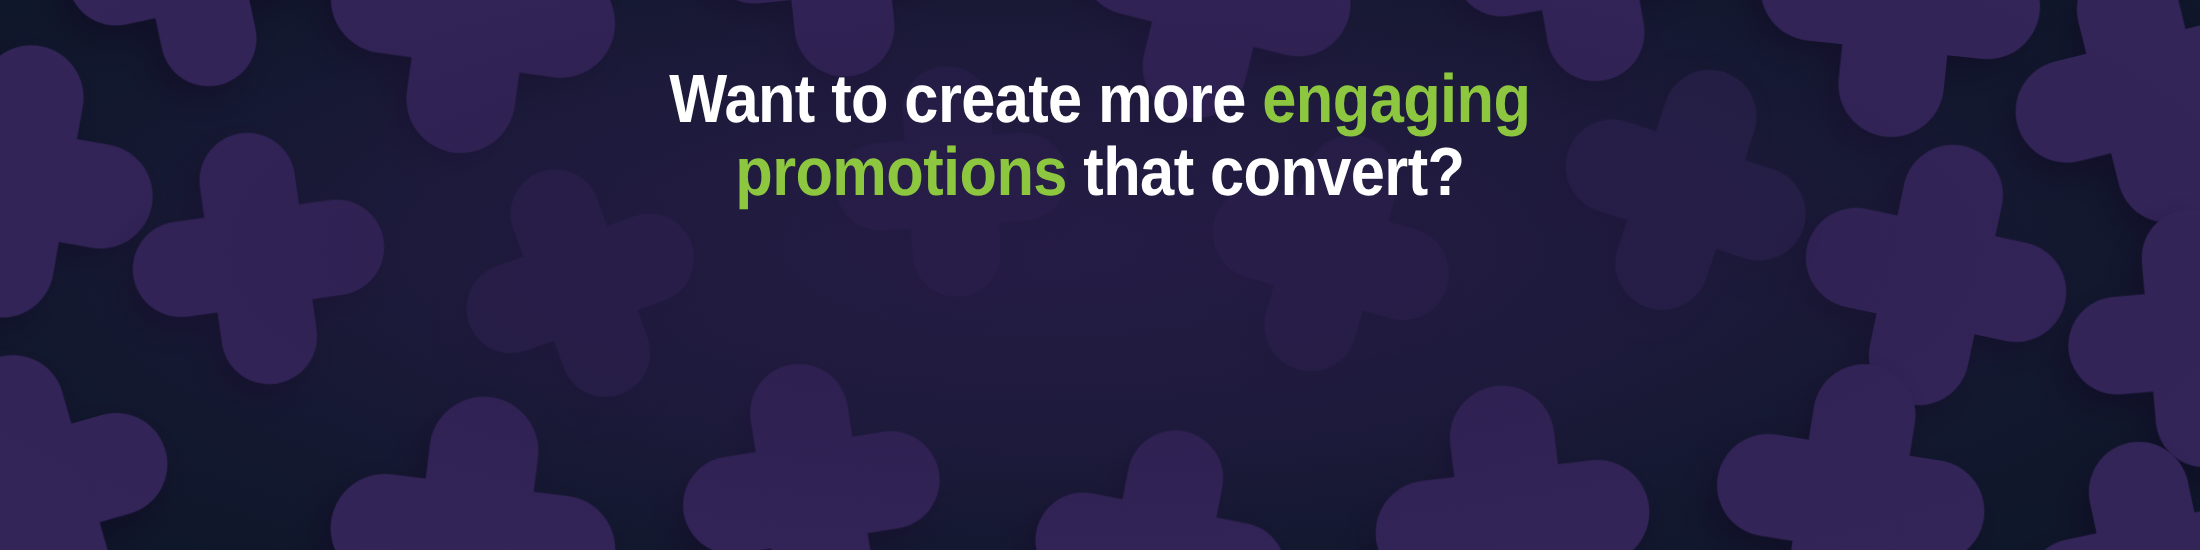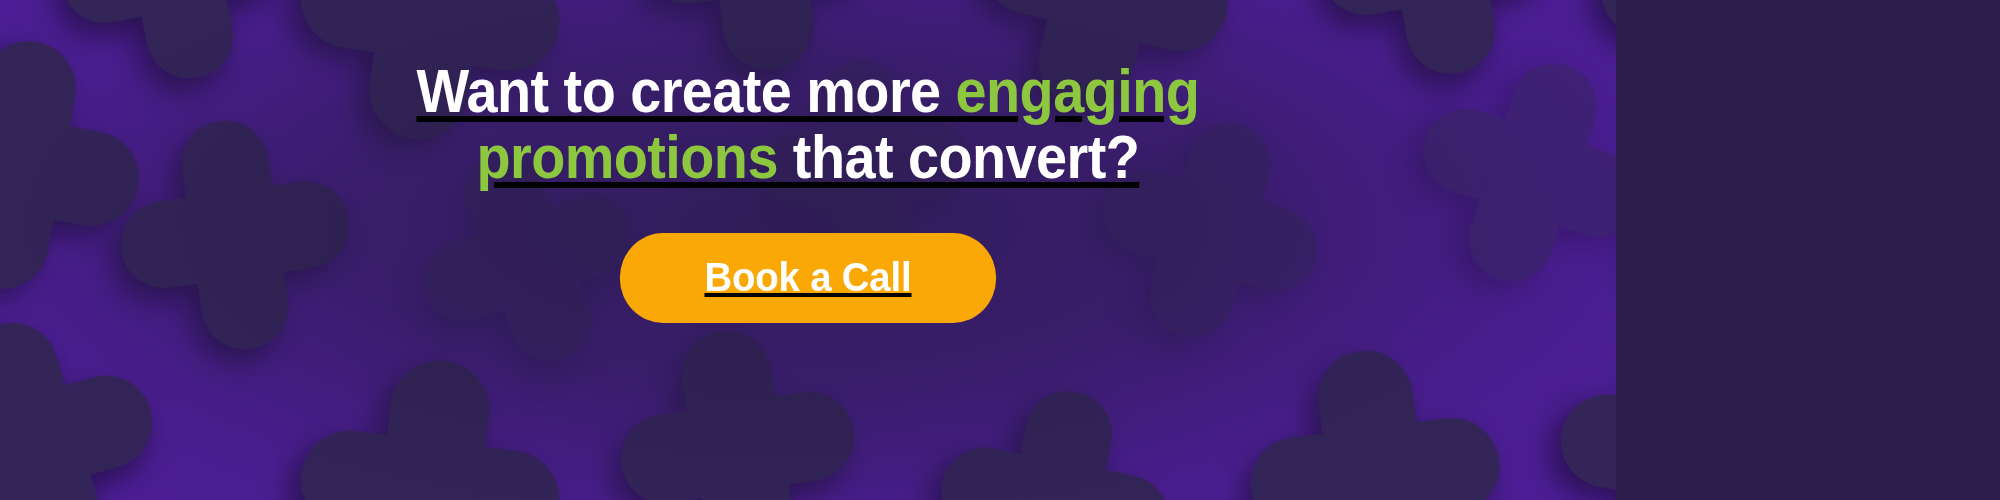--- a/index.html
+++ b/index.html
@@ -4,26 +4,25 @@
 <title>CTA Banner</title>
 <style>
   html, body {
     margin: 0;
     padding: 0;
     background: #2a1d4b;
   }
 
   .banner {
     position: relative;
-    width: 1616px;
+    width: 2000px;
     height: 500px;
     overflow: hidden;
-    background: #4c1d95;
+    background: #0f172a;
     font-family: "Liberation Sans", "DejaVu Sans", sans-serif;
-    text-decoration: underline;
     -webkit-font-smoothing: antialiased;
   }
 
   
   .pattern-layer {
     position: absolute;
     inset: 0;
     overflow: hidden;
     pointer-events: none;
   }
@@ -164,18 +163,15 @@
 
   <div class="pattern-shade"></div>
 
   <div class="content">
 
     <h1 class="headline">
       <span>Want to create more </span><span class="accent">engaging</span><br>
       <span class="accent">promotions</span><span> that convert?</span>
     </h1>
 
-    <div class="cta-wrap">
-      <a href="#" class="cta-button">Book a Call</a>
-    </div>
 
   </div>
 </div>
 
 </body></html>

